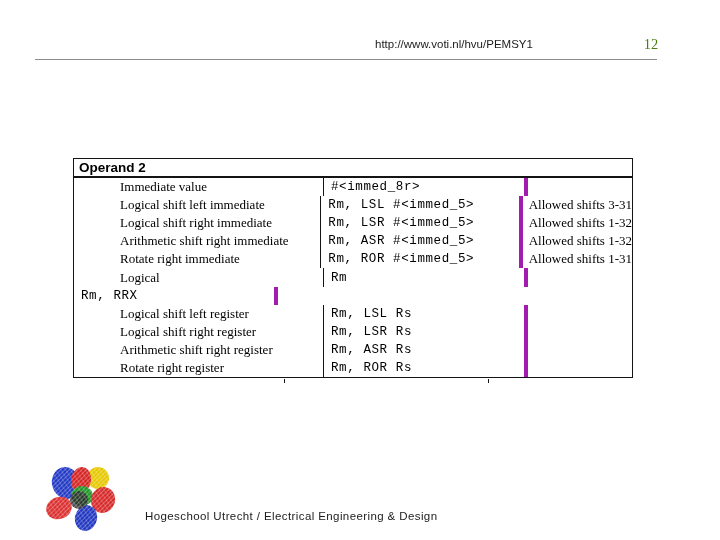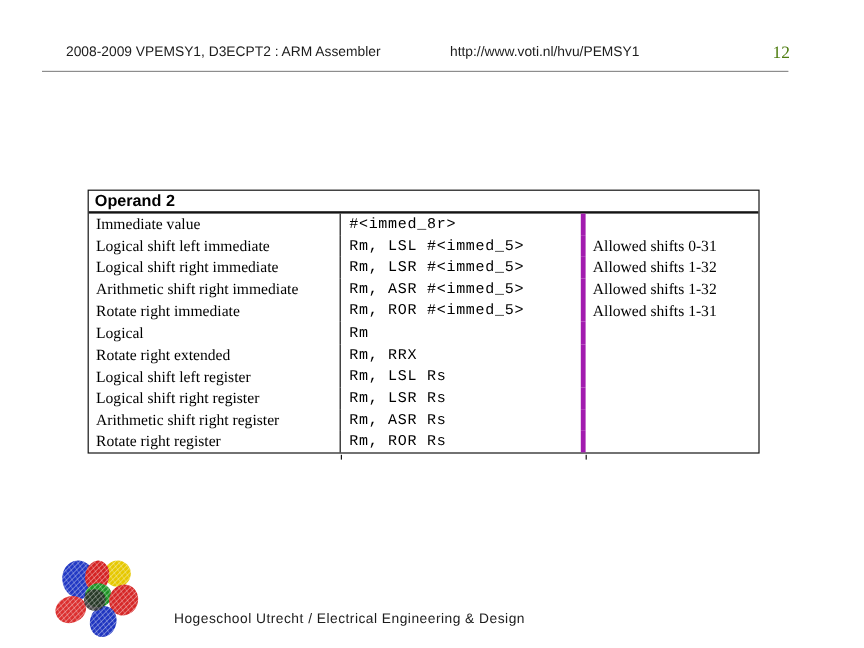--- a/index.html
+++ b/index.html
@@ -44,21 +44,21 @@
     font-family: "Liberation Sans", sans-serif;
     font-weight: bold; font-size: 13.5px; color: #000000;
   }
   .op-row { display: flex; height: 18.1px; }
   .op-row .c1 {
     width: 210px; box-sizing: border-box;
     border-right: 1px solid #141414;
     padding-left: 6px;
     font-family: "Liberation Serif", serif;
     font-size: 13px; color: #000000;
-    display: flex; align-items: center; white-space: nowrap;
+    display: flex; align-items: center; white-space: nowrap; margin-left: 40px;
   }
   .op-row .c2 {
     width: 204px; box-sizing: border-box;
     border-right: 4px solid #a21caf;
     padding-left: 7px;
     font-family: "Liberation Mono", monospace;
     font-size: 12.5px; letter-spacing: 0.6px; color: #000000;
     display: flex; align-items: center; white-space: pre;
   }
   .op-row .c3 {
@@ -79,37 +79,36 @@
     position: absolute; left: 145px; top: 510px;
     font-size: 11.5px; letter-spacing: 0.4px; color: #1c1c1c;
     white-space: nowrap;
   }
 </style>
 </head>
 <body>
 
 <div class="slide">
 
-  <span class="hdr-course">2008-2009 VPEMSY1, D3ECPT2 : ARM Assembler</span>
   <span class="hdr-url">http://www.voti.nl/hvu/PEMSY1</span>
   <span class="hdr-page">12</span>
   <div class="hdr-rule"></div>
 
   <div class="op-table">
     <div class="op-title">Operand 2</div>
     <div class="op-body">
       <div class="op-row">
         <div class="c1">Immediate value</div>
         <div class="c2">#&lt;immed_8r&gt;</div>
         <div class="c3"></div>
       </div>
       <div class="op-row">
         <div class="c1">Logical shift left immediate</div>
         <div class="c2">Rm, LSL #&lt;immed_5&gt;</div>
-        <div class="c3">Allowed shifts 0-31</div>
+        <div class="c3">Allowed shifts 3-31</div>
       </div>
       <div class="op-row">
         <div class="c1">Logical shift right immediate</div>
         <div class="c2">Rm, LSR #&lt;immed_5&gt;</div>
         <div class="c3">Allowed shifts 1-32</div>
       </div>
       <div class="op-row">
         <div class="c1">Arithmetic shift right immediate</div>
         <div class="c2">Rm, ASR #&lt;immed_5&gt;</div>
         <div class="c3">Allowed shifts 1-32</div>
@@ -118,21 +117,20 @@
         <div class="c1">Rotate right immediate</div>
         <div class="c2">Rm, ROR #&lt;immed_5&gt;</div>
         <div class="c3">Allowed shifts 1-31</div>
       </div>
       <div class="op-row">
         <div class="c1">Logical</div>
         <div class="c2">Rm</div>
         <div class="c3"></div>
       </div>
       <div class="op-row">
-        <div class="c1">Rotate right extended</div>
         <div class="c2">Rm, RRX</div>
         <div class="c3"></div>
       </div>
       <div class="op-row">
         <div class="c1">Logical shift left register</div>
         <div class="c2">Rm, LSL Rs</div>
         <div class="c3"></div>
       </div>
       <div class="op-row">
         <div class="c1">Logical shift right register</div>

